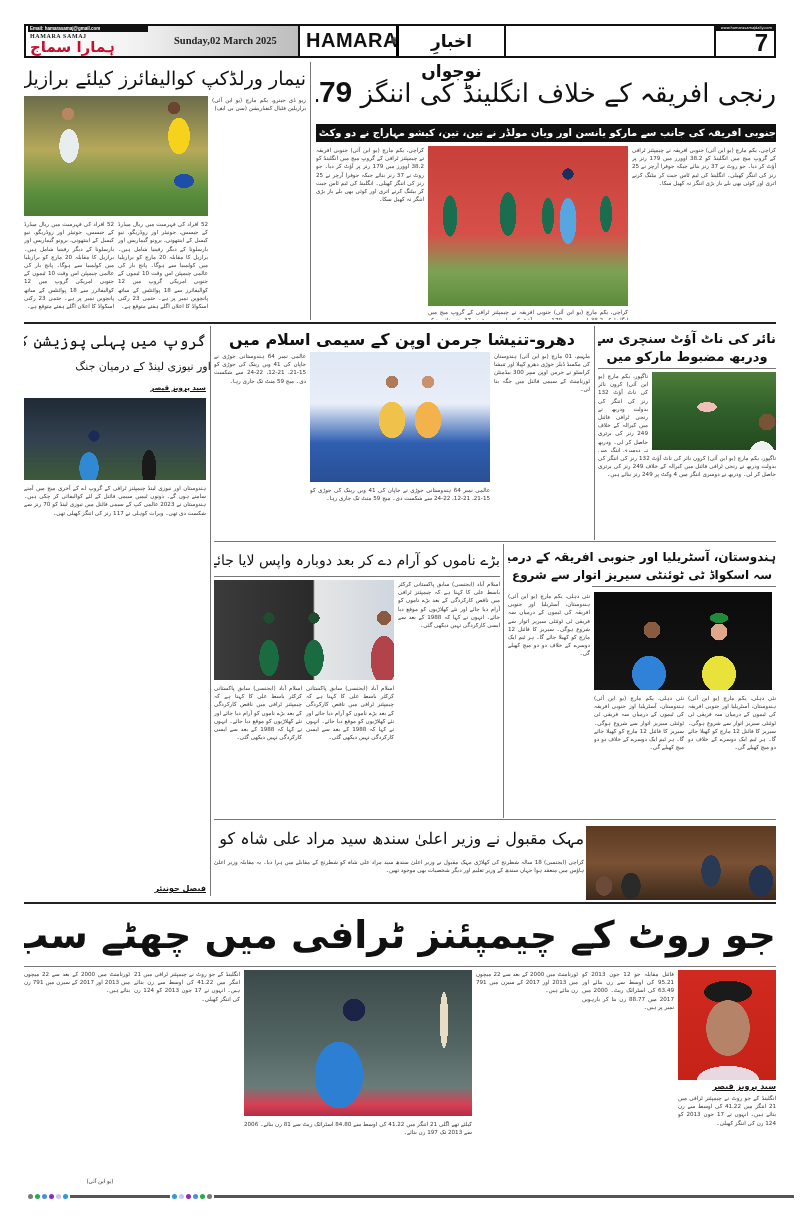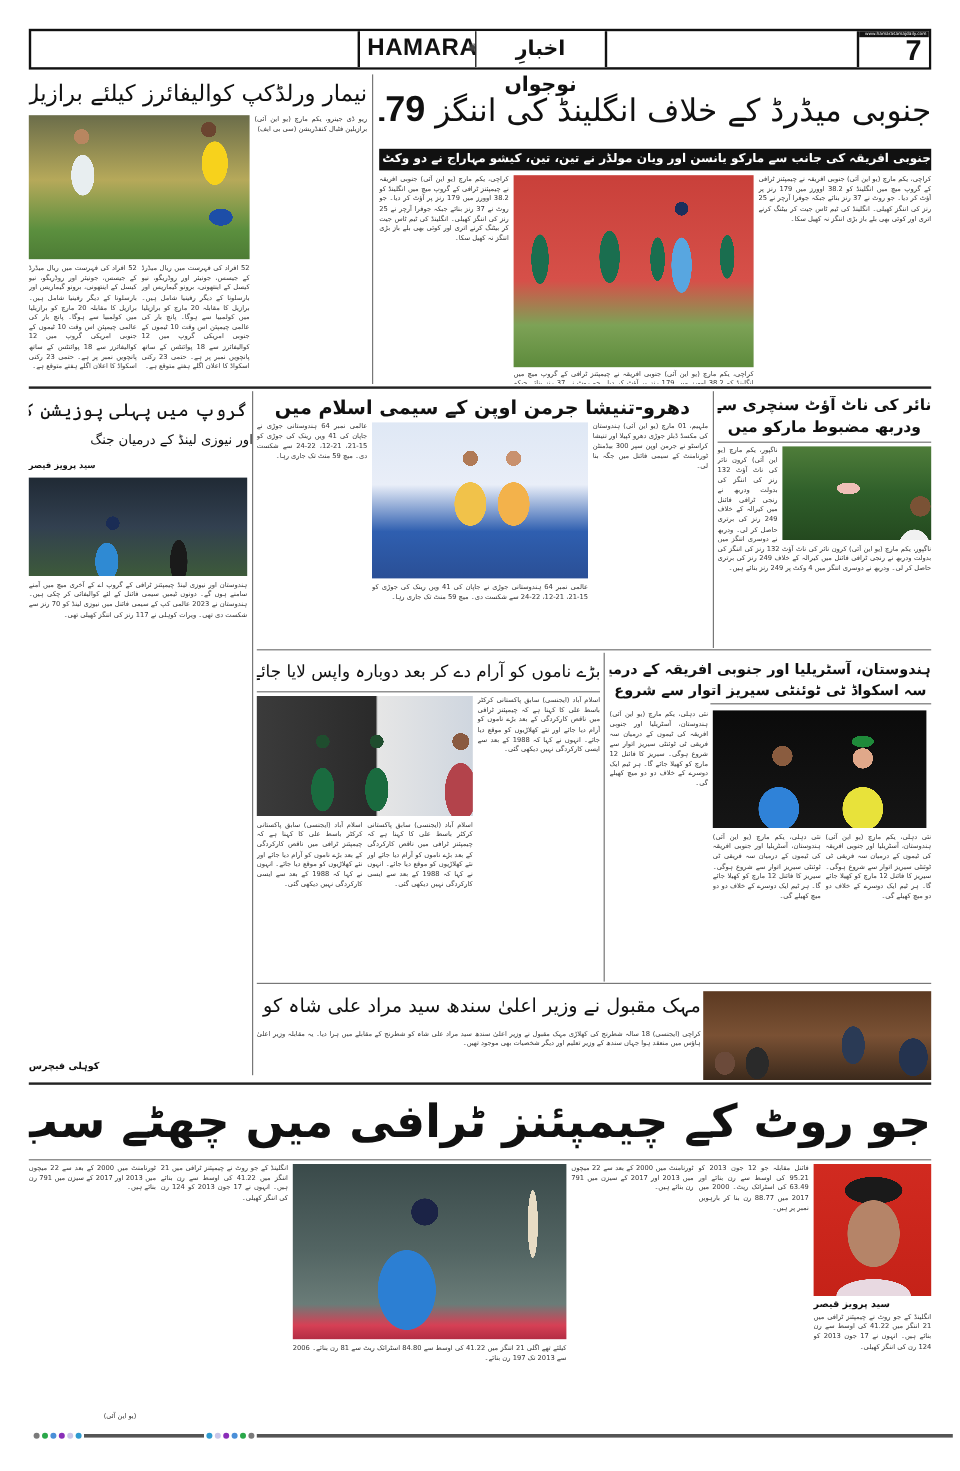--- a/index.html
+++ b/index.html
@@ -11,40 +11,40 @@
   
   .masthead { left: 24px; top: 24px; width: 752px; height: 34px; border: 2px solid #111; background: #fff; }
   .mh-left { left: 0; top: 0; width: 272px; height: 30px; background: linear-gradient(90deg,#ffffff 0%,#f2f2f2 40%,#bdbdbd 100%); }
   .mh-email { left: 2px; top: 0; width: 120px; height: 6px; background: #111; color: #fff; font-size: 4.5px; line-height: 6px; padding-left: 2px; font-family: "Liberation Sans", sans-serif; font-weight: bold; }
   .mh-logo-en { left: 4px; top: 7px; font-size: 6px; font-weight: bold; letter-spacing: 0.6px; color: #222; font-family: "Liberation Serif", serif; }
   .mh-logo-ur { left: 4px; top: 13px; font-size: 15px; font-weight: bold; color: #c8102e; line-height: 16px; font-family: "DejaVu Sans", sans-serif; direction: rtl; }
   .mh-date-en { left: 148px; top: 9px; font-size: 10.5px; font-weight: bold; color: #222; font-family: "Liberation Serif", serif; }
   .mh-sports { left: 272px; top: 0; width: 100px; height: 30px; background: #fff; border-left: 2px solid #111; }
   .mh-sports-text { left: 6px; top: 3px; font-size: 20px; font-weight: 900; font-family: "Liberation Sans", sans-serif; letter-spacing: 0.5px; }
   .mh-star { left: 90px; top: 9px; font-size: 10px; color: #444; }
-  .mh-urdu-title { left: 370px; top: 0; width: 110px; height: 30px; background: #fff; border-left: 1px solid #000000; border-right: 2px solid #111; }
+  .mh-urdu-title { left: 370px; top: 0; width: 110px; height: 30px; background: #fff; border-left: 3px solid #000000; border-right: 2px solid #111; }
   .mh-urdu-title span { display: block; text-align: center; font-size: 17px; font-weight: bold; line-height: 30px; direction: rtl; }
   .mh-date-ur { left: 480px; top: 0; width: 208px; height: 30px; background: linear-gradient(90deg,#c8c8c8 0%,#eeeeee 60%,#ffffff 100%); }
   .mh-date-ur span { display: block; text-align: center; font-size: 10px; font-weight: bold; line-height: 30px; direction: rtl; }
   .mh-page { left: 688px; top: 0; width: 60px; height: 30px; background: #fff; border-left: 2px solid #111; }
   .mh-site { left: 0; top: 0; width: 58px; height: 5px; background: #111; color: #fff; font-size: 3.6px; line-height: 5px; text-align: right; padding-right: 2px; }
   .mh-pagenum { left: 0; top: 4px; width: 58px; text-align: right; padding-right: 6px; font-size: 24px; font-weight: 900; line-height: 26px; font-family: "Liberation Sans", sans-serif; }
 
   
   .hl { direction: rtl; text-align: center; font-weight: bold; color: #111; white-space: nowrap; overflow: hidden; }
   .hl-serif { font-family: "DejaVu Serif", serif; font-weight: normal; }
   .sub-bar { background: #111; color: #fff; direction: rtl; text-align: center; font-weight: bold; white-space: nowrap; overflow: hidden; }
 
   .vrule { width: 1px; background: #777; }
   .hrule { height: 1px; background: #777; }
   .hrule-thick { height: 2px; background: #222; }
 
   
   .col-text { direction: rtl; text-align: justify; font-size: 5.6px; line-height: 8.2px; color: #333; overflow: hidden; }
-  .byline { direction: rtl; text-align: left; font-size: 7px; font-weight: bold; color: #111; }
+  .byline { direction: rtl; text-align: right; font-size: 7px; font-weight: bold; color: #111; text-decoration: underline; }
   .caption { direction: rtl; font-size: 5.5px; color: #333; }
 
   
   .photo { overflow: hidden; }
   .ph-brazil { background:
       radial-gradient(ellipse 18px 30px at 155px 40px, #f7d21c 0 60%, transparent 61%),
       radial-gradient(ellipse 14px 10px at 160px 85px, #1d4ea8 0 70%, transparent 71%),
       radial-gradient(ellipse 16px 28px at 45px 50px, #e8eef0 0 60%, transparent 61%),
       radial-gradient(circle 9px at 44px 18px, #b88660 0 70%, transparent 71%),
       radial-gradient(circle 9px at 150px 12px, #6b4530 0 70%, transparent 71%),
@@ -106,20 +106,26 @@
       linear-gradient(180deg,#d12a20 0%,#c52218 100%); }
 
   .footer-dots { left: 28px; top: 1193px; height: 6px; display: flex; align-items: center; gap: 2px; }
   .dot { width: 5px; height: 5px; border-radius: 50%; }
   .footer-bar { height: 3px; background: #555; }
 </style>
 </head>
 <body>
 
 <div class="abs masthead">
+  <div class="abs mh-left">
+    <div class="abs mh-email">Email: hamarasamaj@gmail.com</div>
+    <div class="abs mh-logo-en">HAMARA SAMAJ</div>
+    <div class="abs mh-logo-ur">ہمارا سماج</div>
+    <div class="abs mh-date-en">Sunday,02 March 2025</div>
+  </div>
   <div class="abs mh-sports">
     <div class="abs mh-sports-text">HAMARA</div>
     <div class="abs mh-star">✺</div>
   </div>
   <div class="abs mh-urdu-title">
     <span>اخبارِ نوجواں</span>
   </div>
   <div class="abs mh-page">
     <div class="abs mh-site">www.hamarasamajdaily.com</div>
     <div class="abs mh-pagenum">7</div>
@@ -128,39 +134,39 @@
 
 <div class="abs hl hl-serif" style="left:24px;top:64px;width:282px;height:28px;font-size:19px;line-height:28px;">نیمار ورلڈکپ کوالیفائرز کیلئے برازیل کی ٹیم میں شامل</div>
 <div class="abs photo ph-brazil" style="left:24px;top:96px;width:184px;height:120px;"></div>
 <div class="abs col-text" style="left:212px;top:96px;width:94px;height:225px;">ریو ڈی جینرو، یکم مارچ (یو این آئی) برازیلین فٹبال کنفڈریشن (سی بی ایف)</div>
 <div class="abs col-text" style="left:118px;top:220px;width:90px;height:100px;">52 افراد کی فہرست میں ریال میڈرڈ کے جیسس، جونیئر اور روڈریگو، نیو کیسل کے اینتھونی، برونو گیماریس اور بارسلونا کے دیگر رفینیا شامل ہیں۔ برازیل کا مقابلہ 20 مارچ کو برازیلیا میں کولمبیا سے ہوگا۔ پانچ بار کی عالمی چیمپئن اس وقت 10 ٹیموں کے جنوبی امریکی گروپ میں 12 کوالیفائرز سے 18 پوائنٹس کے ساتھ پانچویں نمبر پر ہے۔ حتمی 23 رکنی اسکواڈ کا اعلان اگلے ہفتے متوقع ہے۔</div>
 <div class="abs col-text" style="left:24px;top:220px;width:90px;height:100px;">52 افراد کی فہرست میں ریال میڈرڈ کے جیسس، جونیئر اور روڈریگو، نیو کیسل کے اینتھونی، برونو گیماریس اور بارسلونا کے دیگر رفینیا شامل ہیں۔ برازیل کا مقابلہ 20 مارچ کو برازیلیا میں کولمبیا سے ہوگا۔ پانچ بار کی عالمی چیمپئن اس وقت 10 ٹیموں کے جنوبی امریکی گروپ میں 12 کوالیفائرز سے 18 پوائنٹس کے ساتھ پانچویں نمبر پر ہے۔ حتمی 23 رکنی اسکواڈ کا اعلان اگلے ہفتے متوقع ہے۔</div>
 <div class="abs vrule" style="left:310px;top:62px;height:258px;"></div>
 
 <div class="abs" style="left:316px;top:64px;width:460px;height:56px;">
   <div class="hl hl-serif" style="font-size:26px;line-height:56px;">
-    <span>جنوبی میڈرڈ کے خلاف انگلینڈ کی اننگز</span>
+    <span>رنجی افریقہ کے خلاف انگلینڈ کی اننگز</span>
     <span style="font-family:'Liberation Sans',sans-serif;font-weight:900;font-size:30px;">179</span>
     
   </div>
 </div>
 <div class="abs sub-bar" style="left:316px;top:124px;width:460px;height:18px;font-size:10px;line-height:18px;">جنوبی افریقہ کی جانب سے مارکو یانسن اور ویان مولڈر نے تین، تین، کیشو مہاراج نے دو وکٹ حاصل کی</div>
 <div class="abs photo ph-sa" style="left:428px;top:146px;width:200px;height:160px;"></div>
 <div class="abs col-text" style="left:632px;top:146px;width:144px;height:170px;">کراچی، یکم مارچ (یو این آئی) جنوبی افریقہ نے چیمپئنز ٹرافی کے گروپ میچ میں انگلینڈ کو 38.2 اوورز میں 179 رنز پر آؤٹ کر دیا۔ جو روٹ نے 37 رنز بنائے جبکہ جوفرا آرچر نے 25 رنز کی اننگز کھیلی۔ انگلینڈ کی ٹیم ٹاس جیت کر بیٹنگ کرنے اتری اور کوئی بھی بلے باز بڑی اننگز نہ کھیل سکا۔</div>
 <div class="abs col-text" style="left:316px;top:146px;width:108px;height:170px;">کراچی، یکم مارچ (یو این آئی) جنوبی افریقہ نے چیمپئنز ٹرافی کے گروپ میچ میں انگلینڈ کو 38.2 اوورز میں 179 رنز پر آؤٹ کر دیا۔ جو روٹ نے 37 رنز بنائے جبکہ جوفرا آرچر نے 25 رنز کی اننگز کھیلی۔ انگلینڈ کی ٹیم ٹاس جیت کر بیٹنگ کرنے اتری اور کوئی بھی بلے باز بڑی اننگز نہ کھیل سکا۔</div>
 <div class="abs col-text" style="left:428px;top:308px;width:200px;height:12px;">کراچی، یکم مارچ (یو این آئی) جنوبی افریقہ نے چیمپئنز ٹرافی کے گروپ میچ میں انگلینڈ کو 38.2 اوورز میں 179 رنز پر آؤٹ کر دیا۔ جو روٹ نے 37 رنز بنائے جبکہ جوفرا آرچر نے 25 رنز کی اننگز کھیلی۔ انگلینڈ کی ٹیم ٹاس جیت کر بیٹنگ کرنے اتری اور کوئی بھی بلے باز بڑی اننگز نہ کھیل سکا۔</div>
 
 <div class="abs hrule-thick" style="left:24px;top:322px;width:752px;"></div>
 
 <div class="abs hl hl-serif" style="left:24px;top:328px;width:182px;height:26px;font-size:15px;line-height:26px;">گروپ میں پہلی پوزیشن کیلئے ہندوستان</div>
 <div class="abs hl hl-serif" style="left:24px;top:354px;width:182px;height:26px;font-size:11px;line-height:26px;margin-left:28px;">اور نیوزی لینڈ کے درمیان جنگ</div>
 <div class="abs byline" style="left:24px;top:384px;width:182px;">سید پرویز قیصر</div>
 <div class="abs photo ph-india1" style="left:24px;top:398px;width:182px;height:82px;"></div>
 <div class="abs col-text" style="left:24px;top:484px;width:182px;height:396px;">ہندوستان اور نیوزی لینڈ چیمپئنز ٹرافی کے گروپ اے کے آخری میچ میں آمنے سامنے ہوں گے۔ دونوں ٹیمیں سیمی فائنل کے لئے کوالیفائی کر چکی ہیں۔ ہندوستان نے 2023 عالمی کپ کے سیمی فائنل میں نیوزی لینڈ کو 70 رنز سے شکست دی تھی۔ ویرات کوہلی نے 117 رنز کی اننگز کھیلی تھی۔</div>
-<div class="abs byline" style="left:24px;top:884px;width:182px;font-size:8px;">کوہلی فیچرس</div>
+<div class="abs byline" style="left:24px;top:884px;width:182px;font-size:8px;">فیصل جونیئر</div>
 <div class="abs vrule" style="left:210px;top:326px;height:570px;"></div>
 
 <div class="abs hl" style="left:214px;top:330px;width:376px;height:20px;font-size:16px;line-height:20px;font-weight:900;">دھرو-تنیشا جرمن اوپن کے سیمی اسلام میں</div>
 <div class="abs photo ph-badminton" style="left:310px;top:352px;width:180px;height:130px;"></div>
 <div class="abs col-text" style="left:494px;top:352px;width:96px;height:185px;">ملہیم، 01 مارچ (یو این آئی) ہندوستان کی مکسڈ ڈبلز جوڑی دھرو کپیلا اور تنیشا کراسٹو نے جرمن اوپن سپر 300 بیڈمنٹن ٹورنامنٹ کے سیمی فائنل میں جگہ بنا لی۔</div>
 <div class="abs col-text" style="left:214px;top:352px;width:92px;height:185px;">عالمی نمبر 64 ہندوستانی جوڑی نے جاپان کی 41 ویں رینک کی جوڑی کو 15-21، 21-12، 22-24 سے شکست دی۔ میچ 59 منٹ تک جاری رہا۔</div>
 <div class="abs col-text" style="left:310px;top:486px;width:180px;height:52px;">عالمی نمبر 64 ہندوستانی جوڑی نے جاپان کی 41 ویں رینک کی جوڑی کو 15-21، 21-12، 22-24 سے شکست دی۔ میچ 59 منٹ تک جاری رہا۔</div>
 <div class="abs vrule" style="left:594px;top:326px;height:214px;"></div>
 
 <div class="abs hl" style="left:598px;top:330px;width:178px;height:18px;font-size:13px;line-height:18px;font-weight:900;">نائر کی ناٹ آؤٹ سنچری سے</div>

